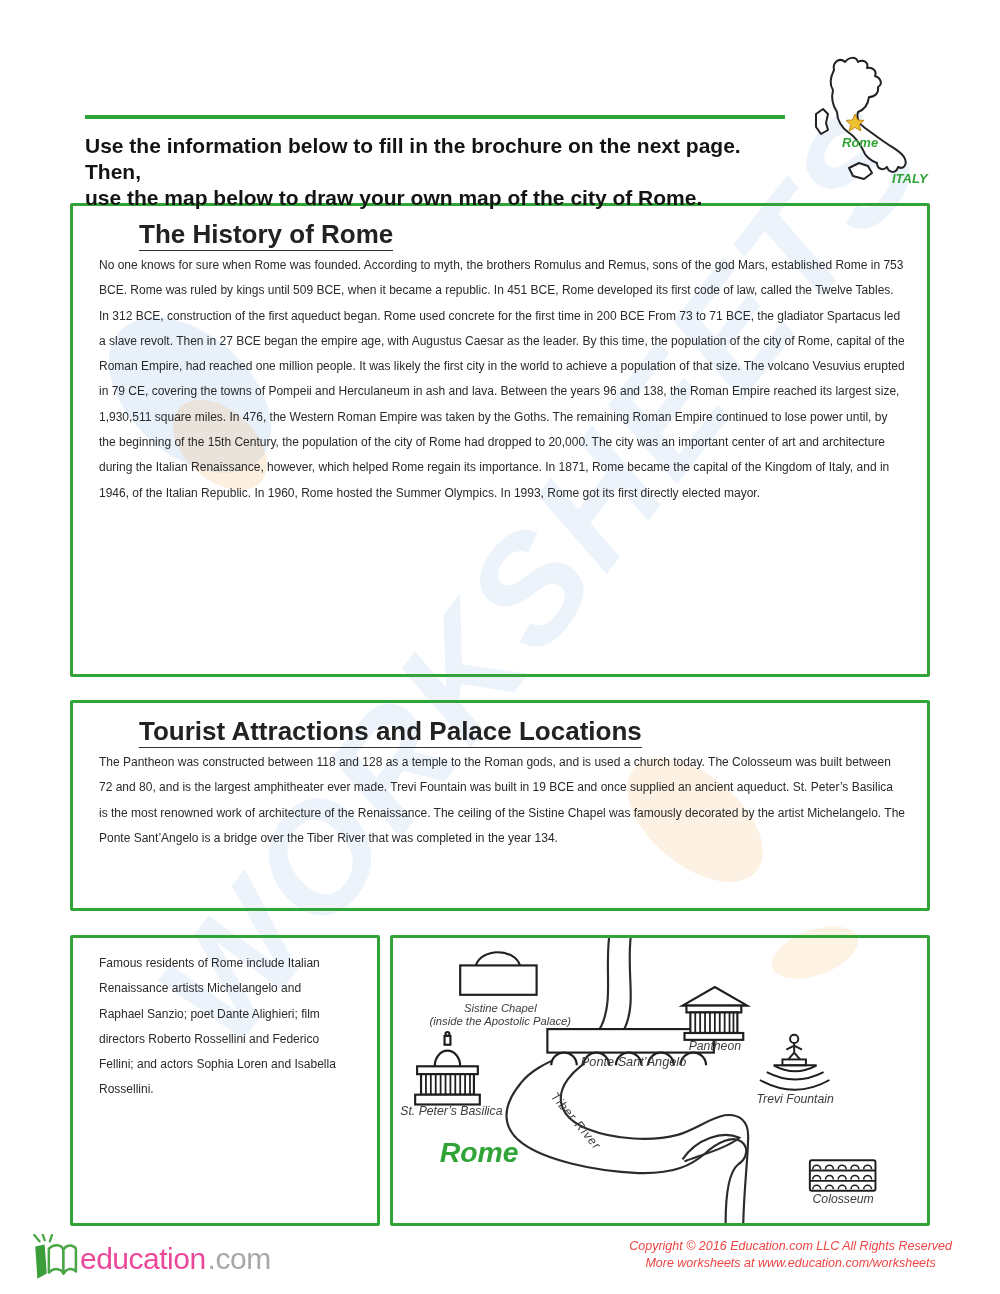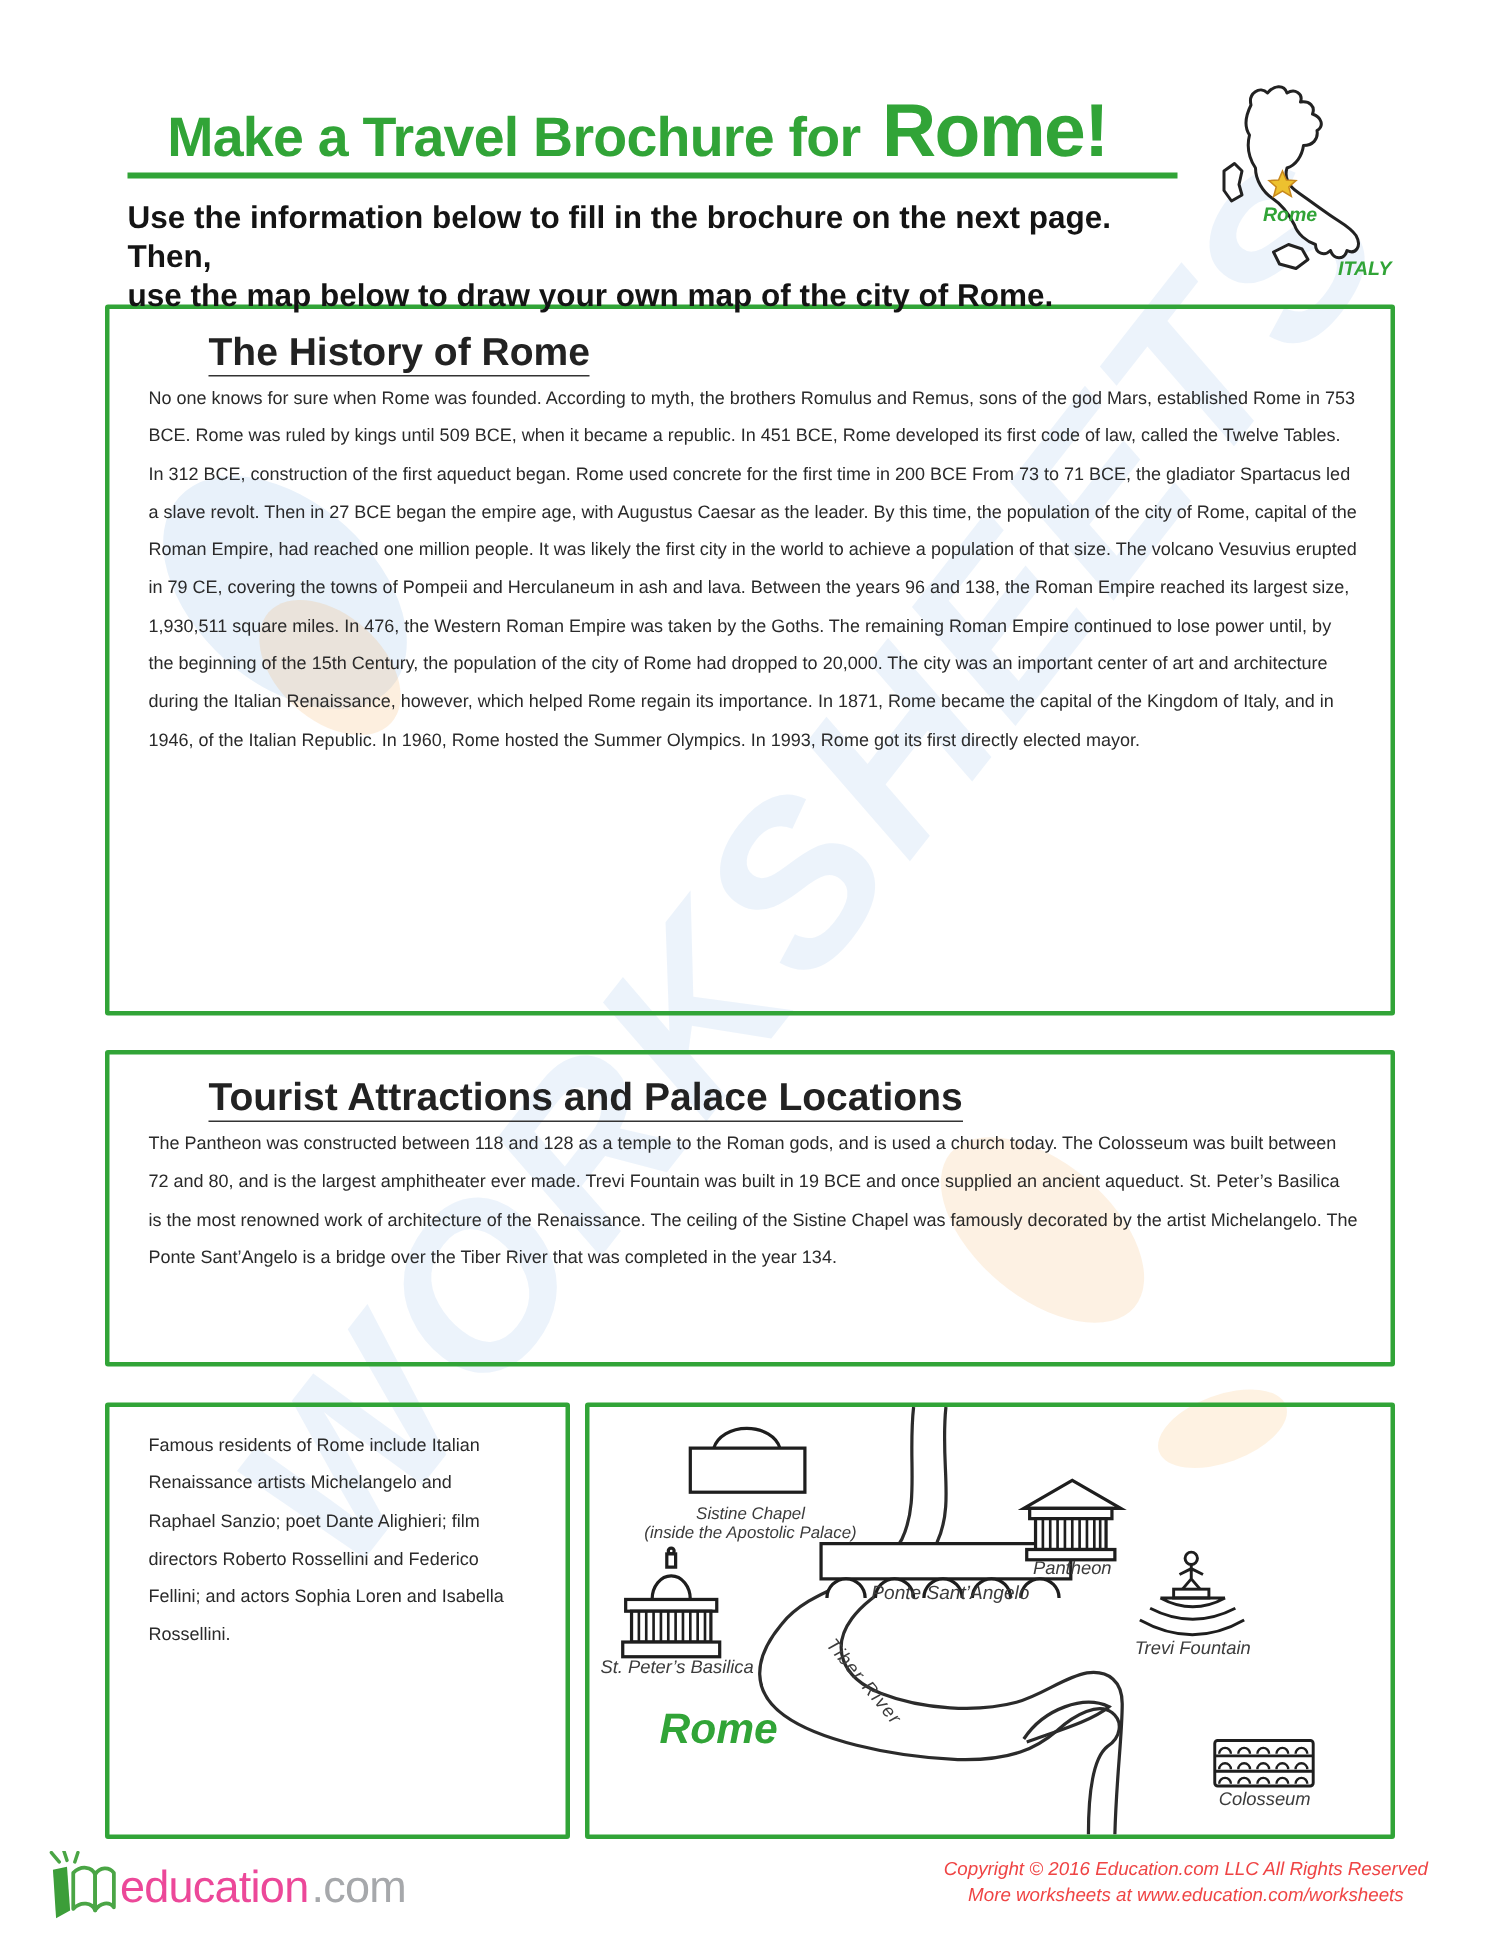--- a/index.html
+++ b/index.html
@@ -57,24 +57,20 @@
 <div class="page">
 
   <div class="watermark">
     <div class="wm-blob wm-b1"></div>
     <div class="wm-blob wm-b2"></div>
     <div class="wm-blob wm-b3"></div>
     <div class="wm-blob wm-b4"></div>
     <div class="wm-text">WORKSHEETS</div>
   </div>
 
-  <div class="title-wrap">
-    <span class="title-prefix">Make a Travel Brochure for</span>
-    <span class="title-highlight">Rome!</span>
-  </div>
   <div class="title-underline"></div>
 
   <div class="instructions">
     <div>Use the information below to fill in the brochure on the next page. Then,</div>
     <div>use the map below to draw your own map of the city of Rome.</div>
   </div>
 
   <svg class="italy-map" viewBox="0 0 128 146">
     <g fill="#ffffff" stroke="#222" stroke-width="2" stroke-linejoin="round">
       <path d="M28,16 C26,8 34,3 39,8 C43,3 50,2 52,8 C57,5 63,8 61,14 C67,13 71,17 69,22 C75,24 77,30 72,33 C73,39 69,43 63,43 C62,50 58,56 52,58 C50,64 53,70 59,74 C66,79 74,85 80,89 C87,94 94,97 98,103 C102,110 98,116 92,113 C90,120 83,119 81,113 C77,117 71,115 71,109 C65,107 59,102 57,96 C53,88 48,82 42,78 C36,74 31,66 31,58 C27,52 25,44 27,36 C23,30 25,22 28,16 Z"></path>

